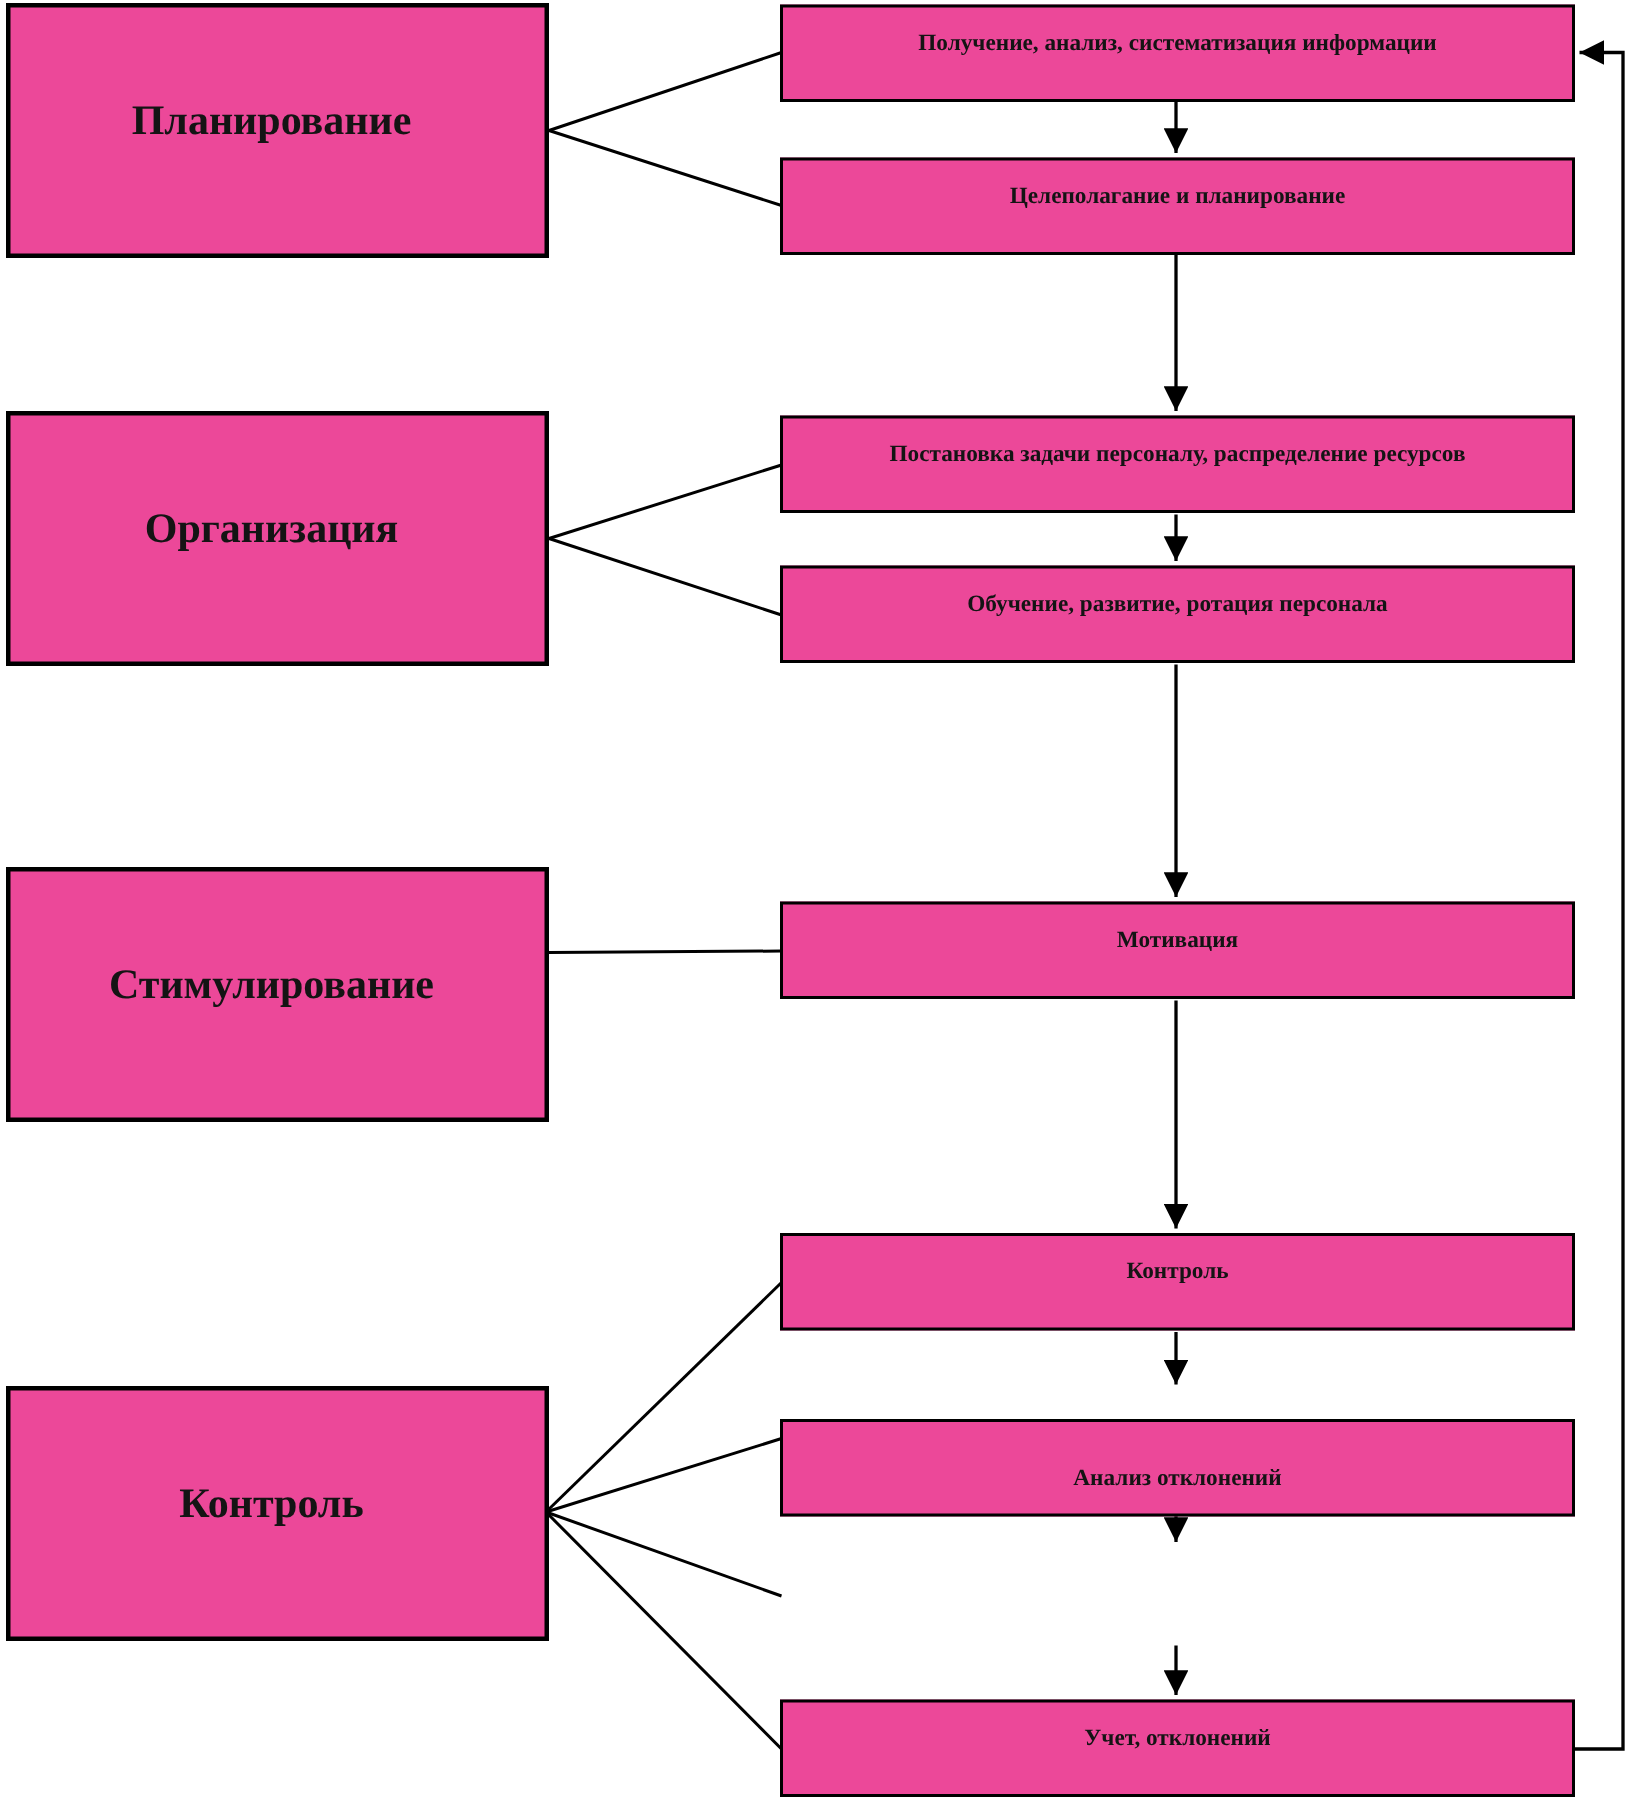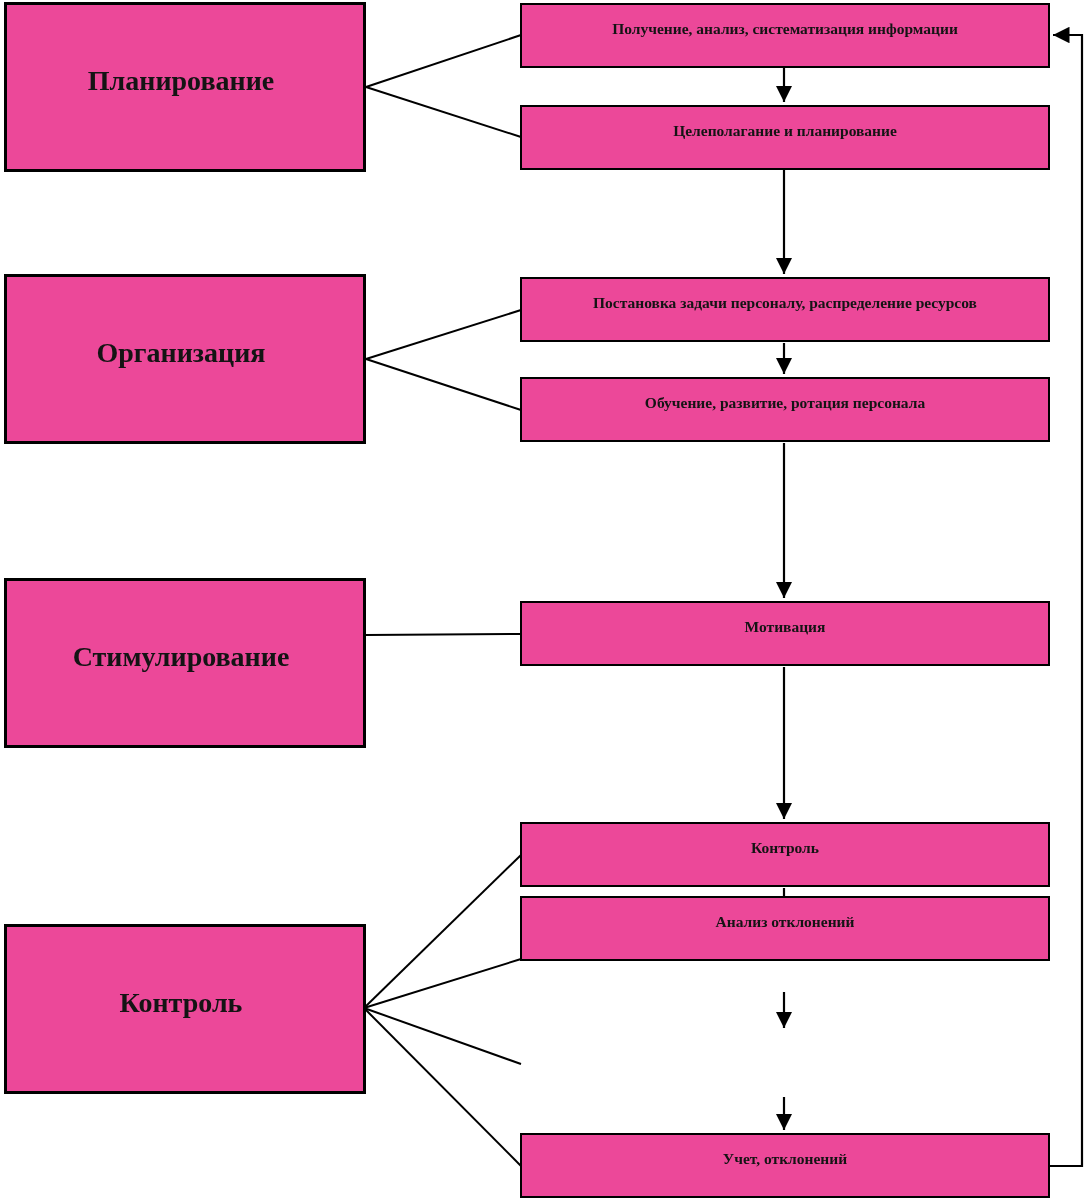--- a/index.html
+++ b/index.html
@@ -111,20 +111,20 @@
   </div>
   <div class="node rnode" style="top:377px;">
     <span>Обучение, развитие, ротация персонала</span>
   </div>
   <div class="node rnode" style="top:601px;text-align:right;">
     <span>Мотивация</span>
   </div>
   <div class="node rnode" style="top:822px;">
     <span>Контроль</span>
   </div>
-  <div class="node rnode" style="top:896px;">
+  <div class="node rnode" style="top:946px;align-items:flex-end;">
     <span>Анализ отклонений</span>
   </div>
   <div class="node rnode" style="top:1133px;">
     <span>Учет, отклонений</span>
   </div>
 
 </div>
 
 </body></html>

